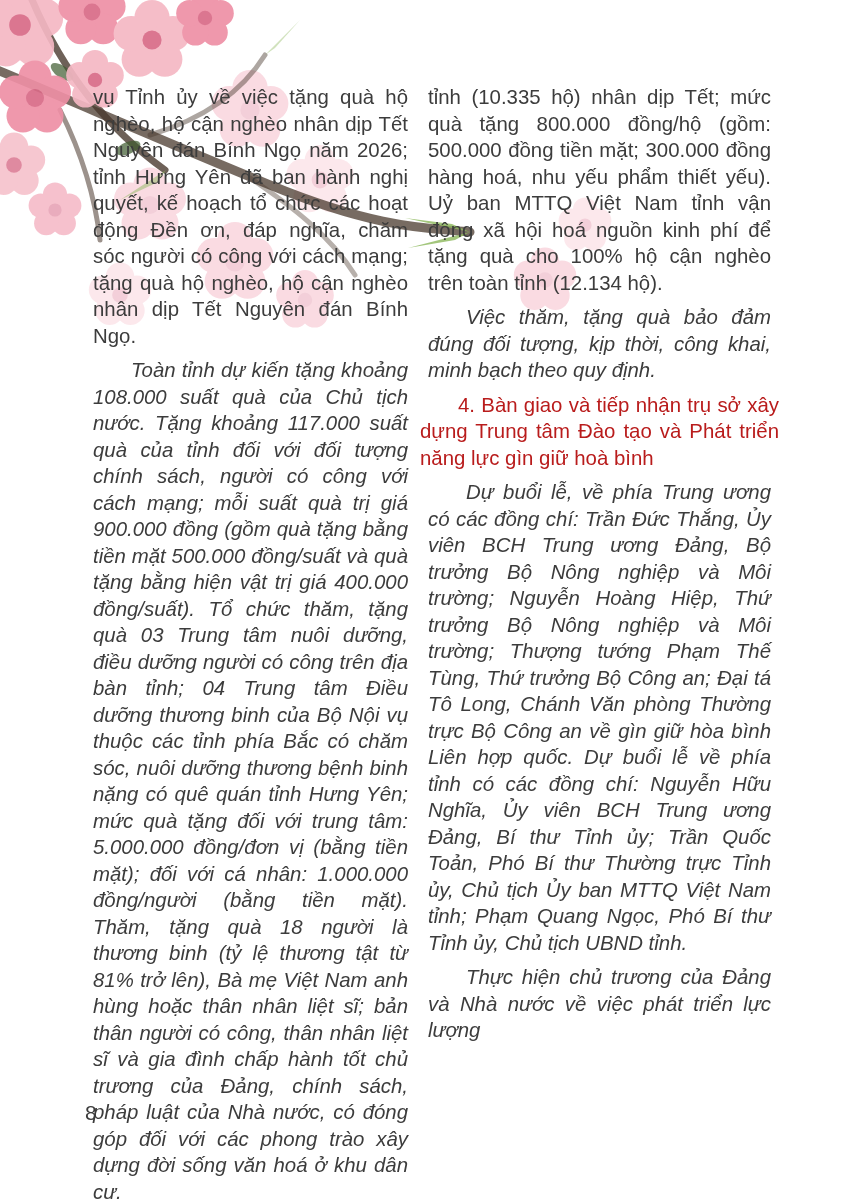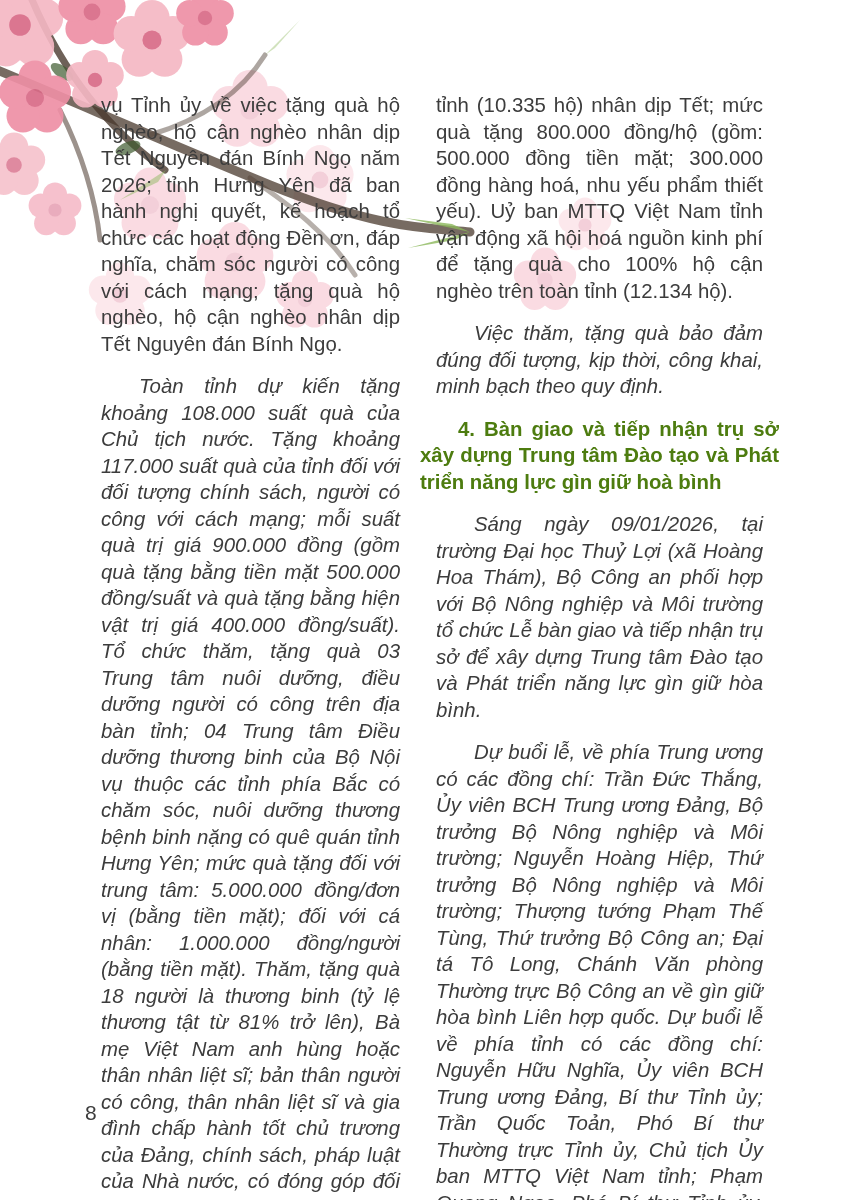--- a/index.html
+++ b/index.html
@@ -23,28 +23,28 @@
     position: absolute;
     top: 76px;
     z-index: 1;
     text-align: justify;
     font-size: 20.4px;
     line-height: 26.5px;
     color: #3c3c3c;
   }
   .col-left  { left: 85px;  width: 331px; }
   .col-right { left: 420px; width: 359px; }
-  .para { margin: 16px; }
+  .para { margin: 8px; }
   .indent { text-indent: 38px; font-style: italic; }
   .heading {
     margin: 0;
     font-size: 20.4px;
     line-height: 26.5px;
-    font-weight: bold;
-    color: #4d7c0f;
+    font-weight: normal;
+    color: #b91c1c;
     text-indent: 38px;
     text-align: justify;
   }
   .page-number {
     position: absolute;
     left: 85px;
     top: 1101px;
     z-index: 1;
     font-size: 21px;
     color: #3c3c3c;
@@ -112,18 +112,18 @@
   <div class="col col-left">
     <p class="para">vụ Tỉnh ủy về việc tặng quà hộ nghèo, hộ cận nghèo nhân dịp Tết Nguyên đán Bính Ngọ năm 2026; tỉnh Hưng Yên đã ban hành nghị quyết, kế hoạch tổ chức các hoạt động Đền ơn, đáp nghĩa, chăm sóc người có công với cách mạng; tặng quà hộ nghèo, hộ cận nghèo nhân dịp Tết Nguyên đán Bính Ngọ.</p>
     <p class="para indent">Toàn tỉnh dự kiến tặng khoảng 108.000 suất quà của Chủ tịch nước. Tặng khoảng 117.000 suất quà của tỉnh đối với đối tượng chính sách, người có công với cách mạng; mỗi suất quà trị giá 900.000 đồng (gồm quà tặng bằng tiền mặt 500.000 đồng/suất và quà tặng bằng hiện vật trị giá 400.000 đồng/suất). Tổ chức thăm, tặng quà 03 Trung tâm nuôi dưỡng, điều dưỡng người có công trên địa bàn tỉnh; 04 Trung tâm Điều dưỡng thương binh của Bộ Nội vụ thuộc các tỉnh phía Bắc có chăm sóc, nuôi dưỡng thương bệnh binh nặng có quê quán tỉnh Hưng Yên; mức quà tặng đối với trung tâm: 5.000.000 đồng/đơn vị (bằng tiền mặt); đối với cá nhân: 1.000.000 đồng/người (bằng tiền mặt). Thăm, tặng quà 18 người là thương binh (tỷ lệ thương tật từ 81% trở lên), Bà mẹ Việt Nam anh hùng hoặc thân nhân liệt sĩ; bản thân người có công, thân nhân liệt sĩ và gia đình chấp hành tốt chủ trương của Đảng, chính sách, pháp luật của Nhà nước, có đóng góp đối với các phong trào xây dựng đời sống văn hoá ở khu dân cư.</p>
     <p class="para indent">Ban Vận động Quỹ “Vì người nghèo” tỉnh phân bổ số tiền 8,268 tỷ đồng cho Quỹ “Vì người nghèo” các xã, phường để tặng quà 100% hộ nghèo trên địa bàn</p>
   </div>
 
   <div class="col col-right">
     <p class="para">tỉnh (10.335 hộ) nhân dịp Tết; mức quà tặng 800.000 đồng/hộ (gồm: 500.000 đồng tiền mặt; 300.000 đồng hàng hoá, nhu yếu phẩm thiết yếu). Uỷ ban MTTQ Việt Nam tỉnh vận động xã hội hoá nguồn kinh phí để tặng quà cho 100% hộ cận nghèo trên toàn tỉnh (12.134 hộ).</p>
     <p class="para indent">Việc thăm, tặng quà bảo đảm đúng đối tượng, kịp thời, công khai, minh bạch theo quy định.</p>
     <h3 class="heading">4. Bàn giao và tiếp nhận trụ sở xây dựng Trung tâm Đào tạo và Phát triển năng lực gìn giữ hoà bình</h3>
-    <p class="para indent">Sáng ngày 09/01/2026, tại trường Đại học Thuỷ Lợi (xã Hoàng Hoa Thám), Bộ Công an phối hợp với Bộ Nông nghiệp và Môi trường tổ chức Lễ bàn giao và tiếp nhận trụ sở để xây dựng Trung tâm Đào tạo và Phát triển năng lực gìn giữ hòa bình.</p>
     <p class="para indent">Dự buổi lễ, về phía Trung ương có các đồng chí: Trần Đức Thắng, Ủy viên BCH Trung ương Đảng, Bộ trưởng Bộ Nông nghiệp và Môi trường; Nguyễn Hoàng Hiệp, Thứ trưởng Bộ Nông nghiệp và Môi trường; Thượng tướng Phạm Thế Tùng, Thứ trưởng Bộ Công an; Đại tá Tô Long, Chánh Văn phòng Thường trực Bộ Công an về gìn giữ hòa bình Liên hợp quốc. Dự buổi lễ về phía tỉnh có các đồng chí: Nguyễn Hữu Nghĩa, Ủy viên BCH Trung ương Đảng, Bí thư Tỉnh ủy; Trần Quốc Toản, Phó Bí thư Thường trực Tỉnh ủy, Chủ tịch Ủy ban MTTQ Việt Nam tỉnh; Phạm Quang Ngọc, Phó Bí thư Tỉnh ủy, Chủ tịch UBND tỉnh.</p>
+    <p class="para indent">Thực hiện chủ trương của Đảng và Nhà nước về việc phát triển lực lượng</p>
   </div>
 
   <div class="page-number">8</div>
 </div>
 
 </body></html>

